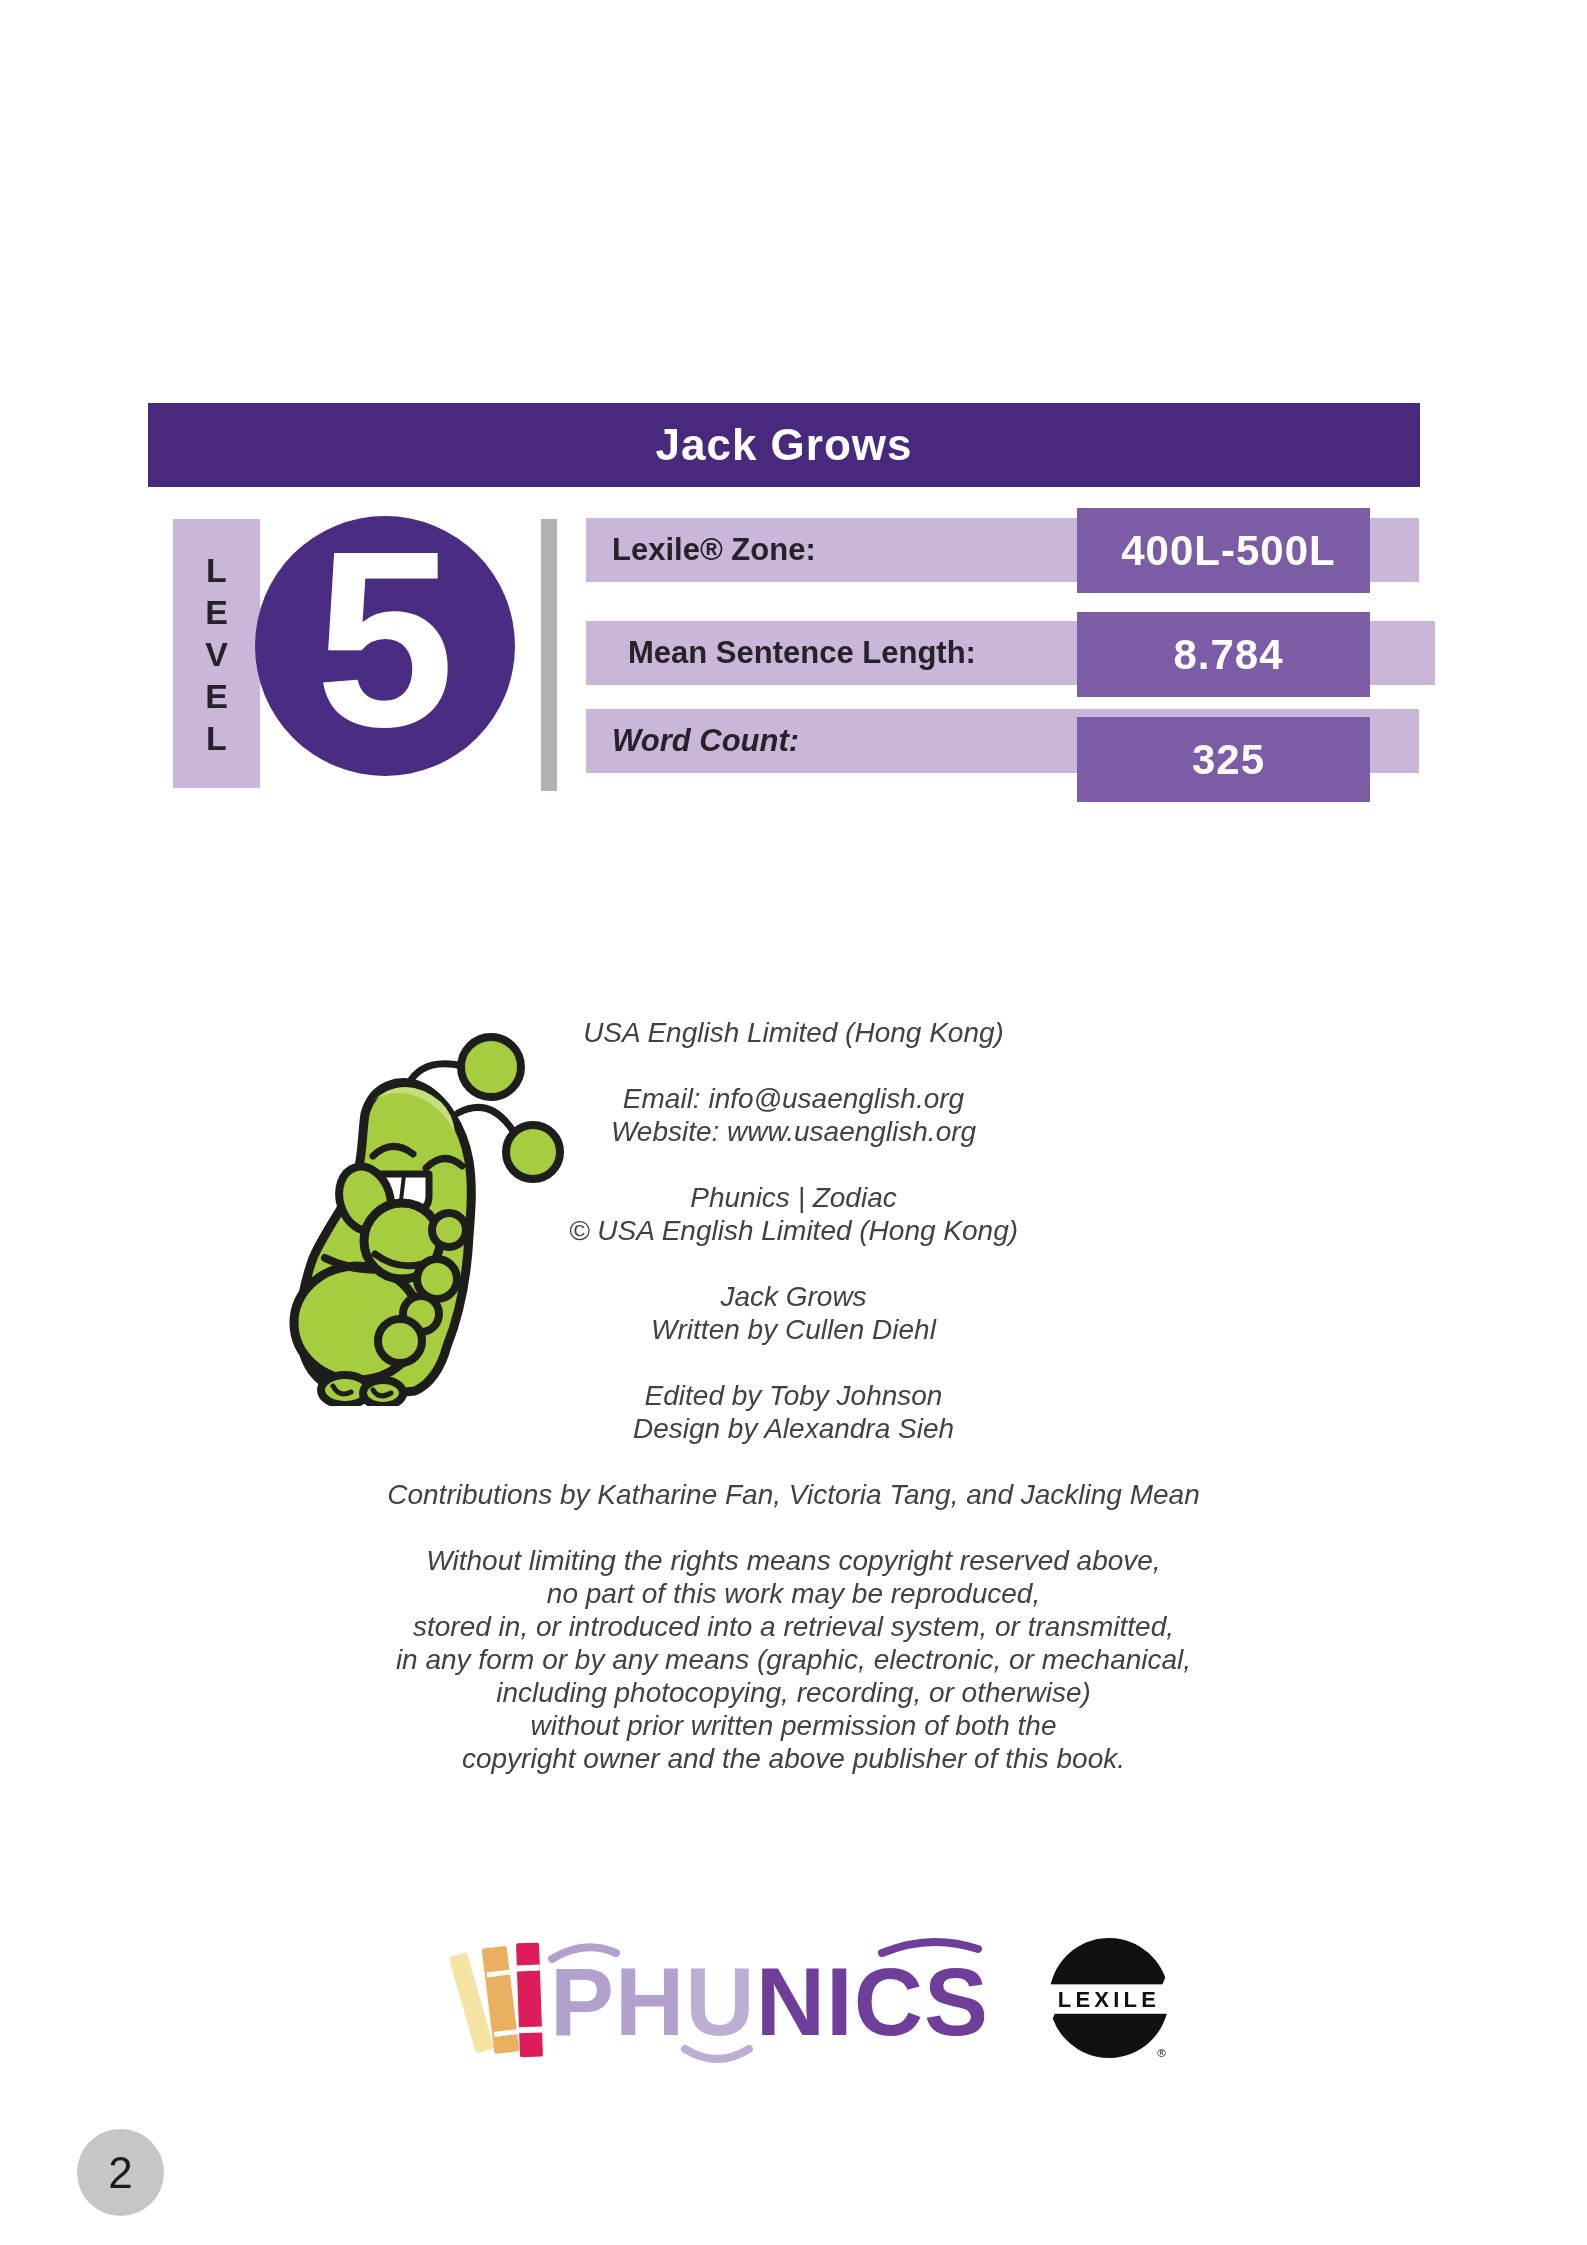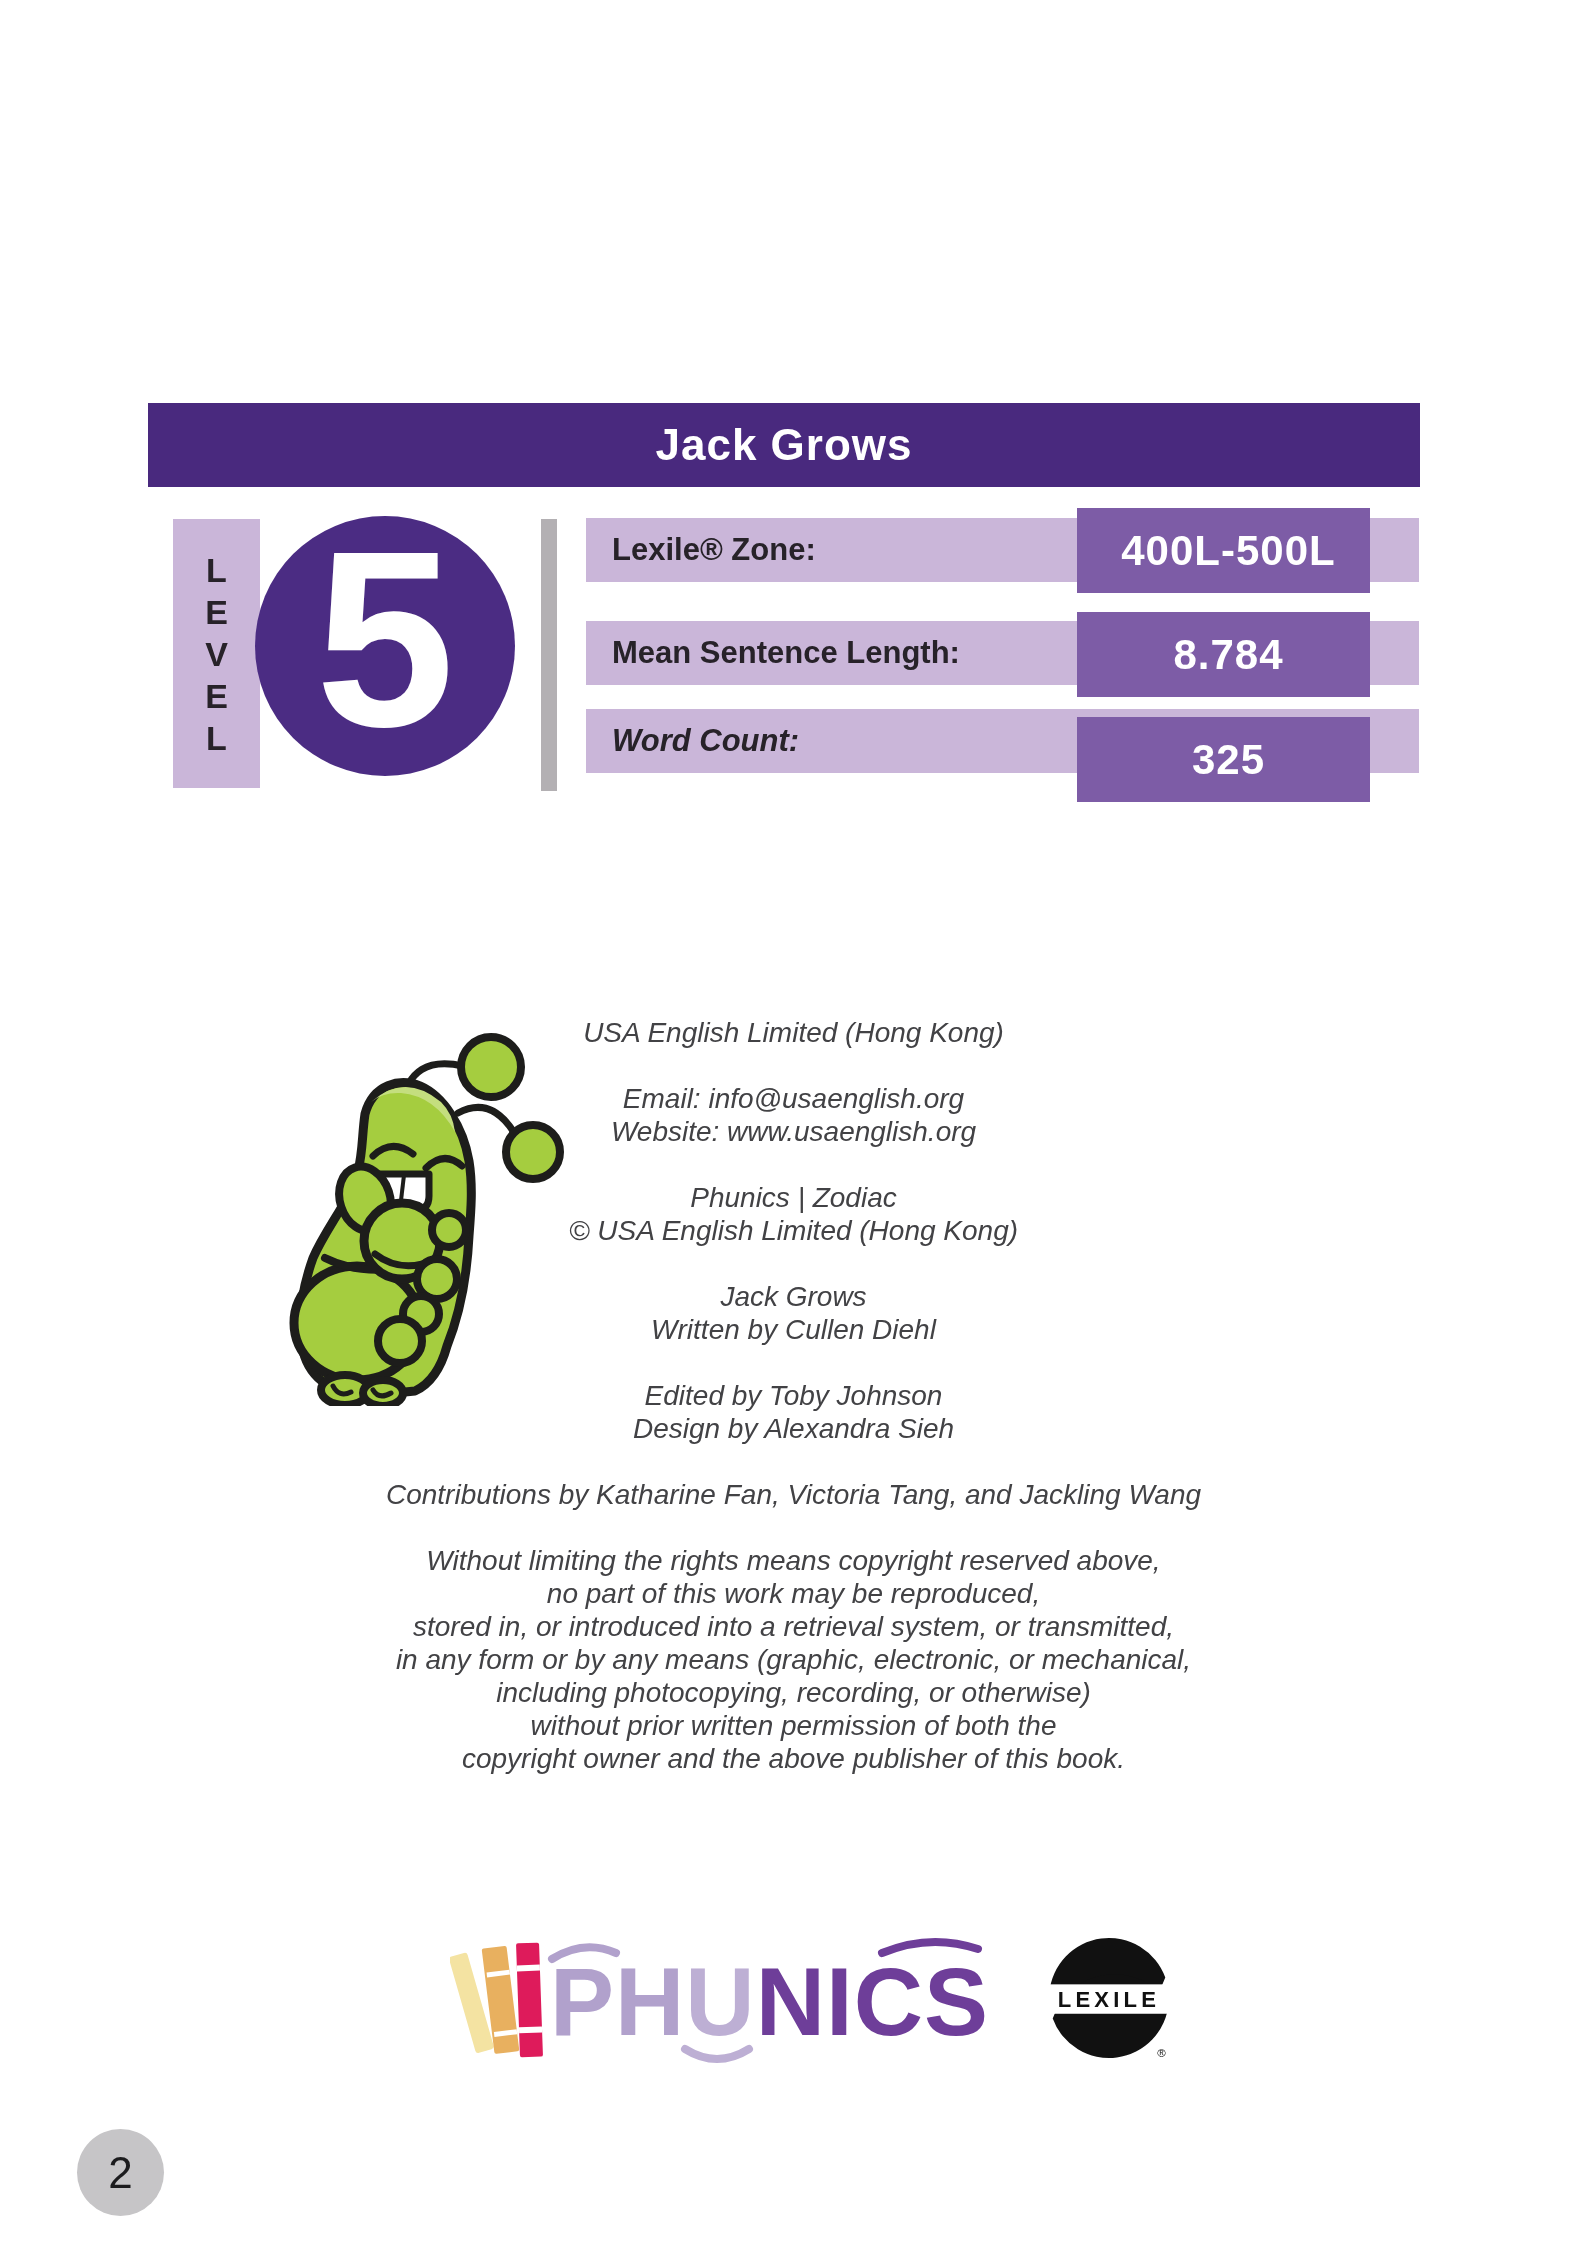--- a/index.html
+++ b/index.html
@@ -37,21 +37,21 @@
     background:var(--gray-bar);
   }
   
   .stat-band{
     position:absolute; left:586px; width:833px; height:64px;
     background:var(--lavender); display:flex; align-items:center;
   }
   .stat-band .lbl{
     margin-left:26px; font-size:31px; font-weight:bold; color:var(--label-text);
   }
-  .band-1{top:477px;} .band-2{top:580px;} .band-3{top:668px;font-style:italic;}
+  .band-1{top:477px;} .band-2{top:580px;padding-left:16px;} .band-3{top:668px;font-style:italic;}
   .stat-value{
     position:absolute; left:1077px; width:283px; height:85px;
     background:var(--value-purple); display:flex; align-items:center; justify-content:center;
     color:#fff; font-size:42px; font-weight:bold; letter-spacing:1px;padding-left:10px;
   }
   .val-1{top:467px;} .val-2{top:571px;} .val-3{top:676px;}
   
   .mascot{position:absolute; left:215px; top:945px; width:360px; height:420px;}
   
   .credits{
@@ -156,21 +156,21 @@
     </div>
     <div class="group">
       <div class="line">Jack Grows</div>
       <div class="line">Written by Cullen Diehl</div>
     </div>
     <div class="group">
       <div class="line">Edited by Toby Johnson</div>
       <div class="line">Design by Alexandra Sieh</div>
     </div>
     <div class="group">
-      <div class="line">Contributions by Katharine Fan, Victoria Tang, and Jackling Wang</div>
+      <div class="line">Contributions by Katharine Fan, Victoria Tang, and Jackling Mean</div>
     </div>
     <div class="group">
       <div class="line">Without limiting the rights means copyright reserved above,</div>
       <div class="line">no part of this work may be reproduced,</div>
       <div class="line">stored in, or introduced into a retrieval system, or transmitted,</div>
       <div class="line">in any form or by any means (graphic, electronic, or mechanical,</div>
       <div class="line">including photocopying, recording, or otherwise)</div>
       <div class="line">without prior written permission of both the</div>
       <div class="line">copyright owner and the above publisher of this book.</div>
     </div>

